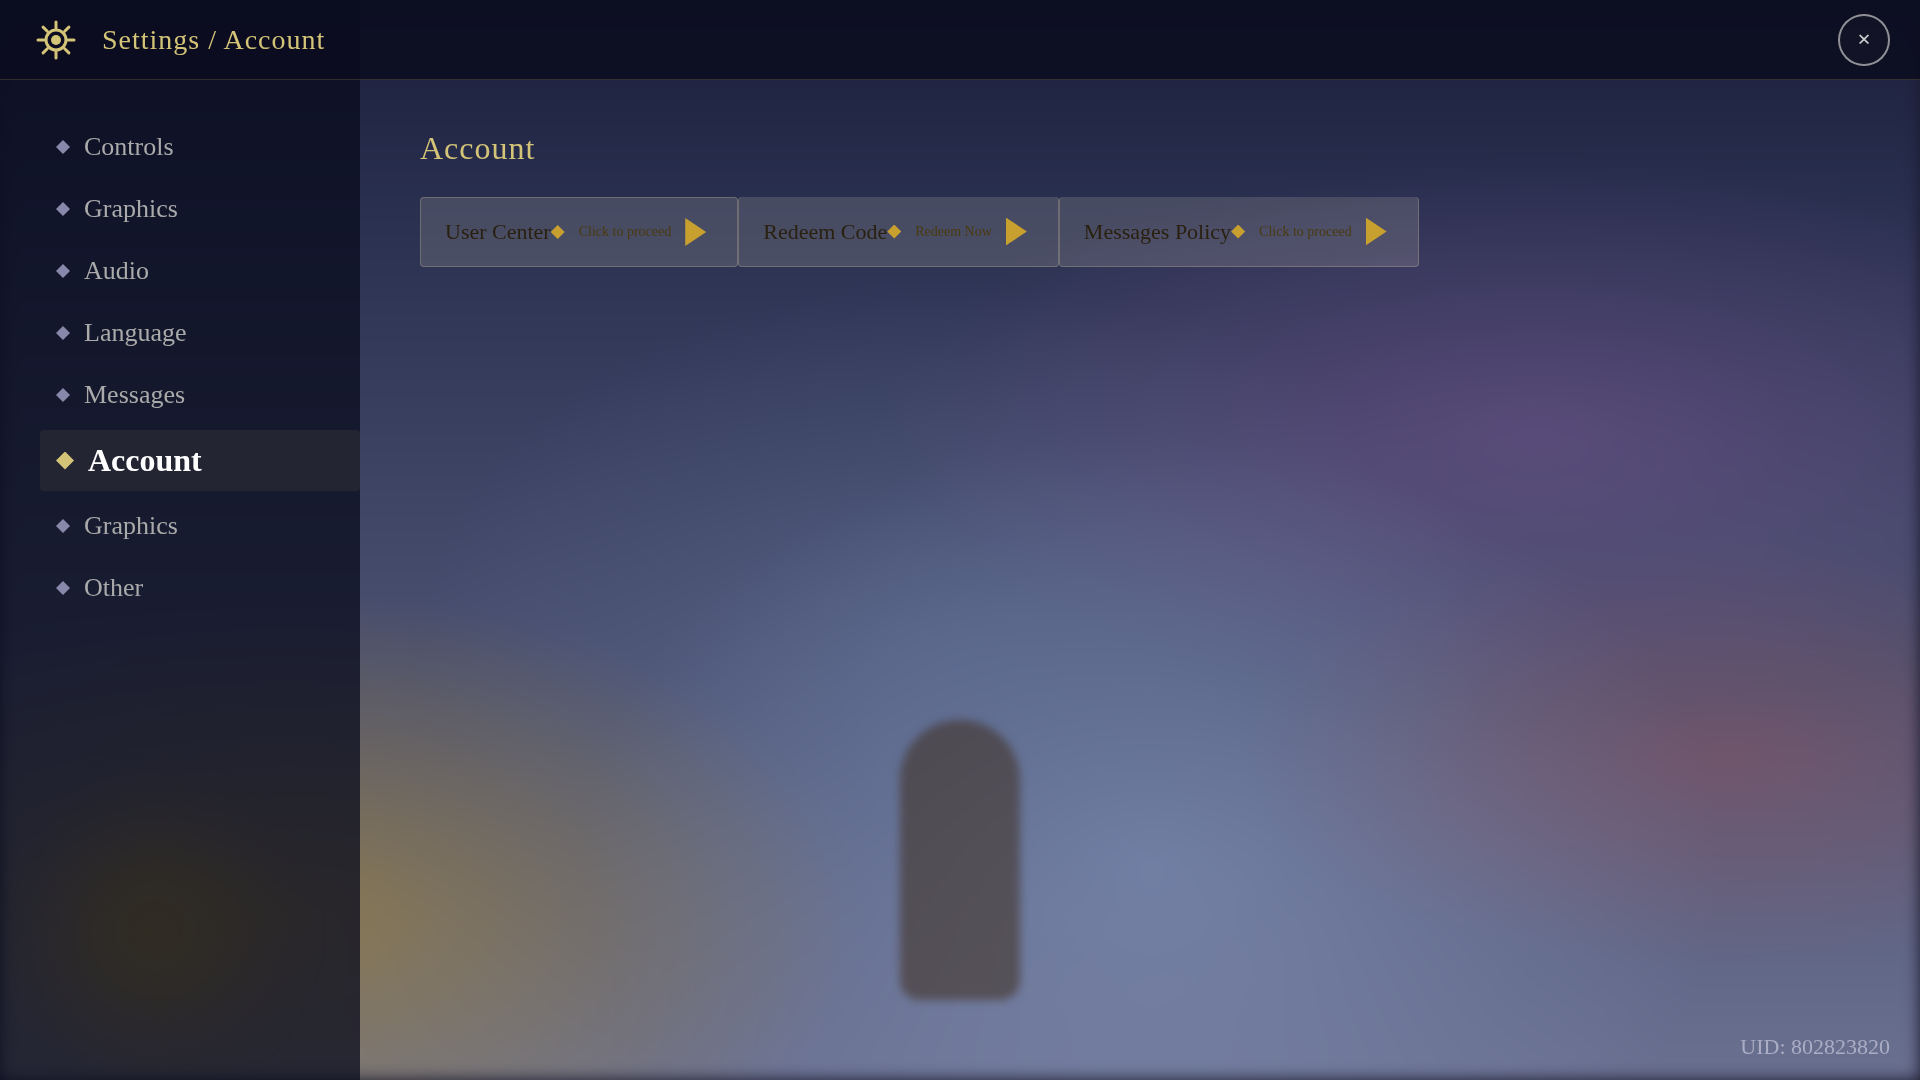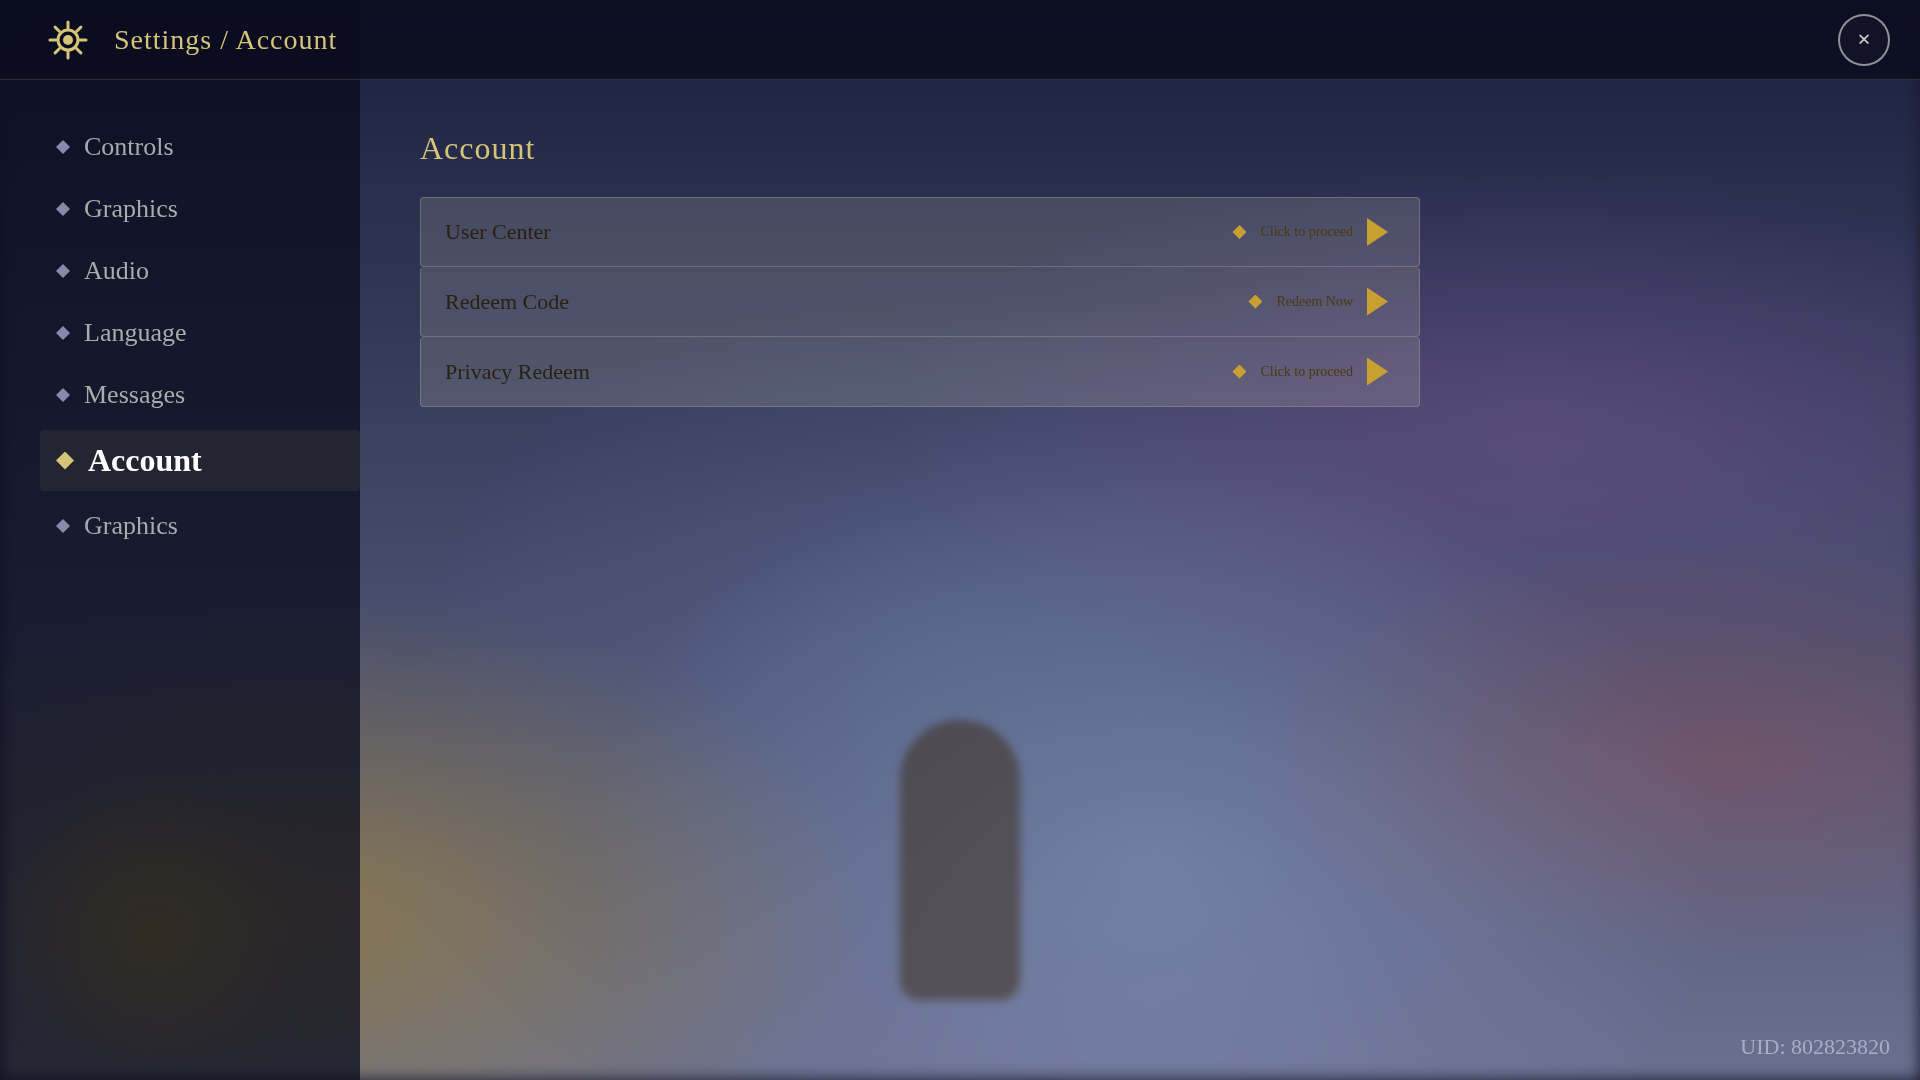--- a/index.html
+++ b/index.html
@@ -40,21 +40,21 @@
     
     .header {
       position: absolute;
       top: 0;
       left: 0;
       right: 0;
       height: 80px;
       background: rgba(10, 12, 30, 0.85);
       display: flex;
       align-items: center;
-      padding: 0 42px;
+      padding: 0 30px;
       z-index: 10;
       border-bottom: 1px solid rgba(200, 180, 100, 0.2);
       font-family: Liberation Serif, serif;
     }
 
     .header-icon {
       width: 52px;
       height: 52px;
       margin-right: 20px;
     }
@@ -163,21 +163,21 @@
       color: #d4c478;
       font-size: 32px;
       font-weight: normal;
       margin-bottom: 30px;
       letter-spacing: 1px;
     }
 
     
     .settings-list {
       display: flex;
-      flex-direction: column;
+      flex-direction: row;
       max-width: 1000px;
     }
 
     .settings-row {
       display: flex;
       align-items: center;
       justify-content: space-between;
       background: rgba(240, 235, 210, 0.15);
       border: 1px solid rgba(200, 190, 150, 0.3);
       border-radius: 4px;
@@ -306,20 +306,24 @@
   <div class="nav-item active">
     <div class="nav-bullet active-bullet"></div>
     <span class="nav-label">Account</span>
   </div>
 
   <div class="nav-item">
     <div class="nav-bullet normal"></div>
     <span class="nav-label">Graphics</span>
   </div>
 
+  <div class="nav-item">
+    <div class="nav-bullet normal"></div>
+    <span class="nav-label">Other</span>
+  </div>
 </nav>
 
 <div class="main-content">
   <h2 class="section-title">Account</h2>
 
   <div class="settings-list">
 
     <div class="settings-row">
       <span class="row-left">User Center</span>
       <div class="row-right">
@@ -332,21 +336,21 @@
     <div class="settings-row">
       <span class="row-left">Redeem Code</span>
       <div class="row-right">
         <div class="diamond-icon"></div>
         <span>Redeem Now</span>
         <div class="arrow-icon"></div>
       </div>
     </div>
 
     <div class="settings-row">
-      <span class="row-left">Privacy Redeem</span>
+      <span class="row-left">Messages Policy</span>
       <div class="row-right">
         <div class="diamond-icon"></div>
         <span>Click to proceed</span>
         <div class="arrow-icon"></div>
       </div>
     </div>
 
   </div>
 </div>
 

